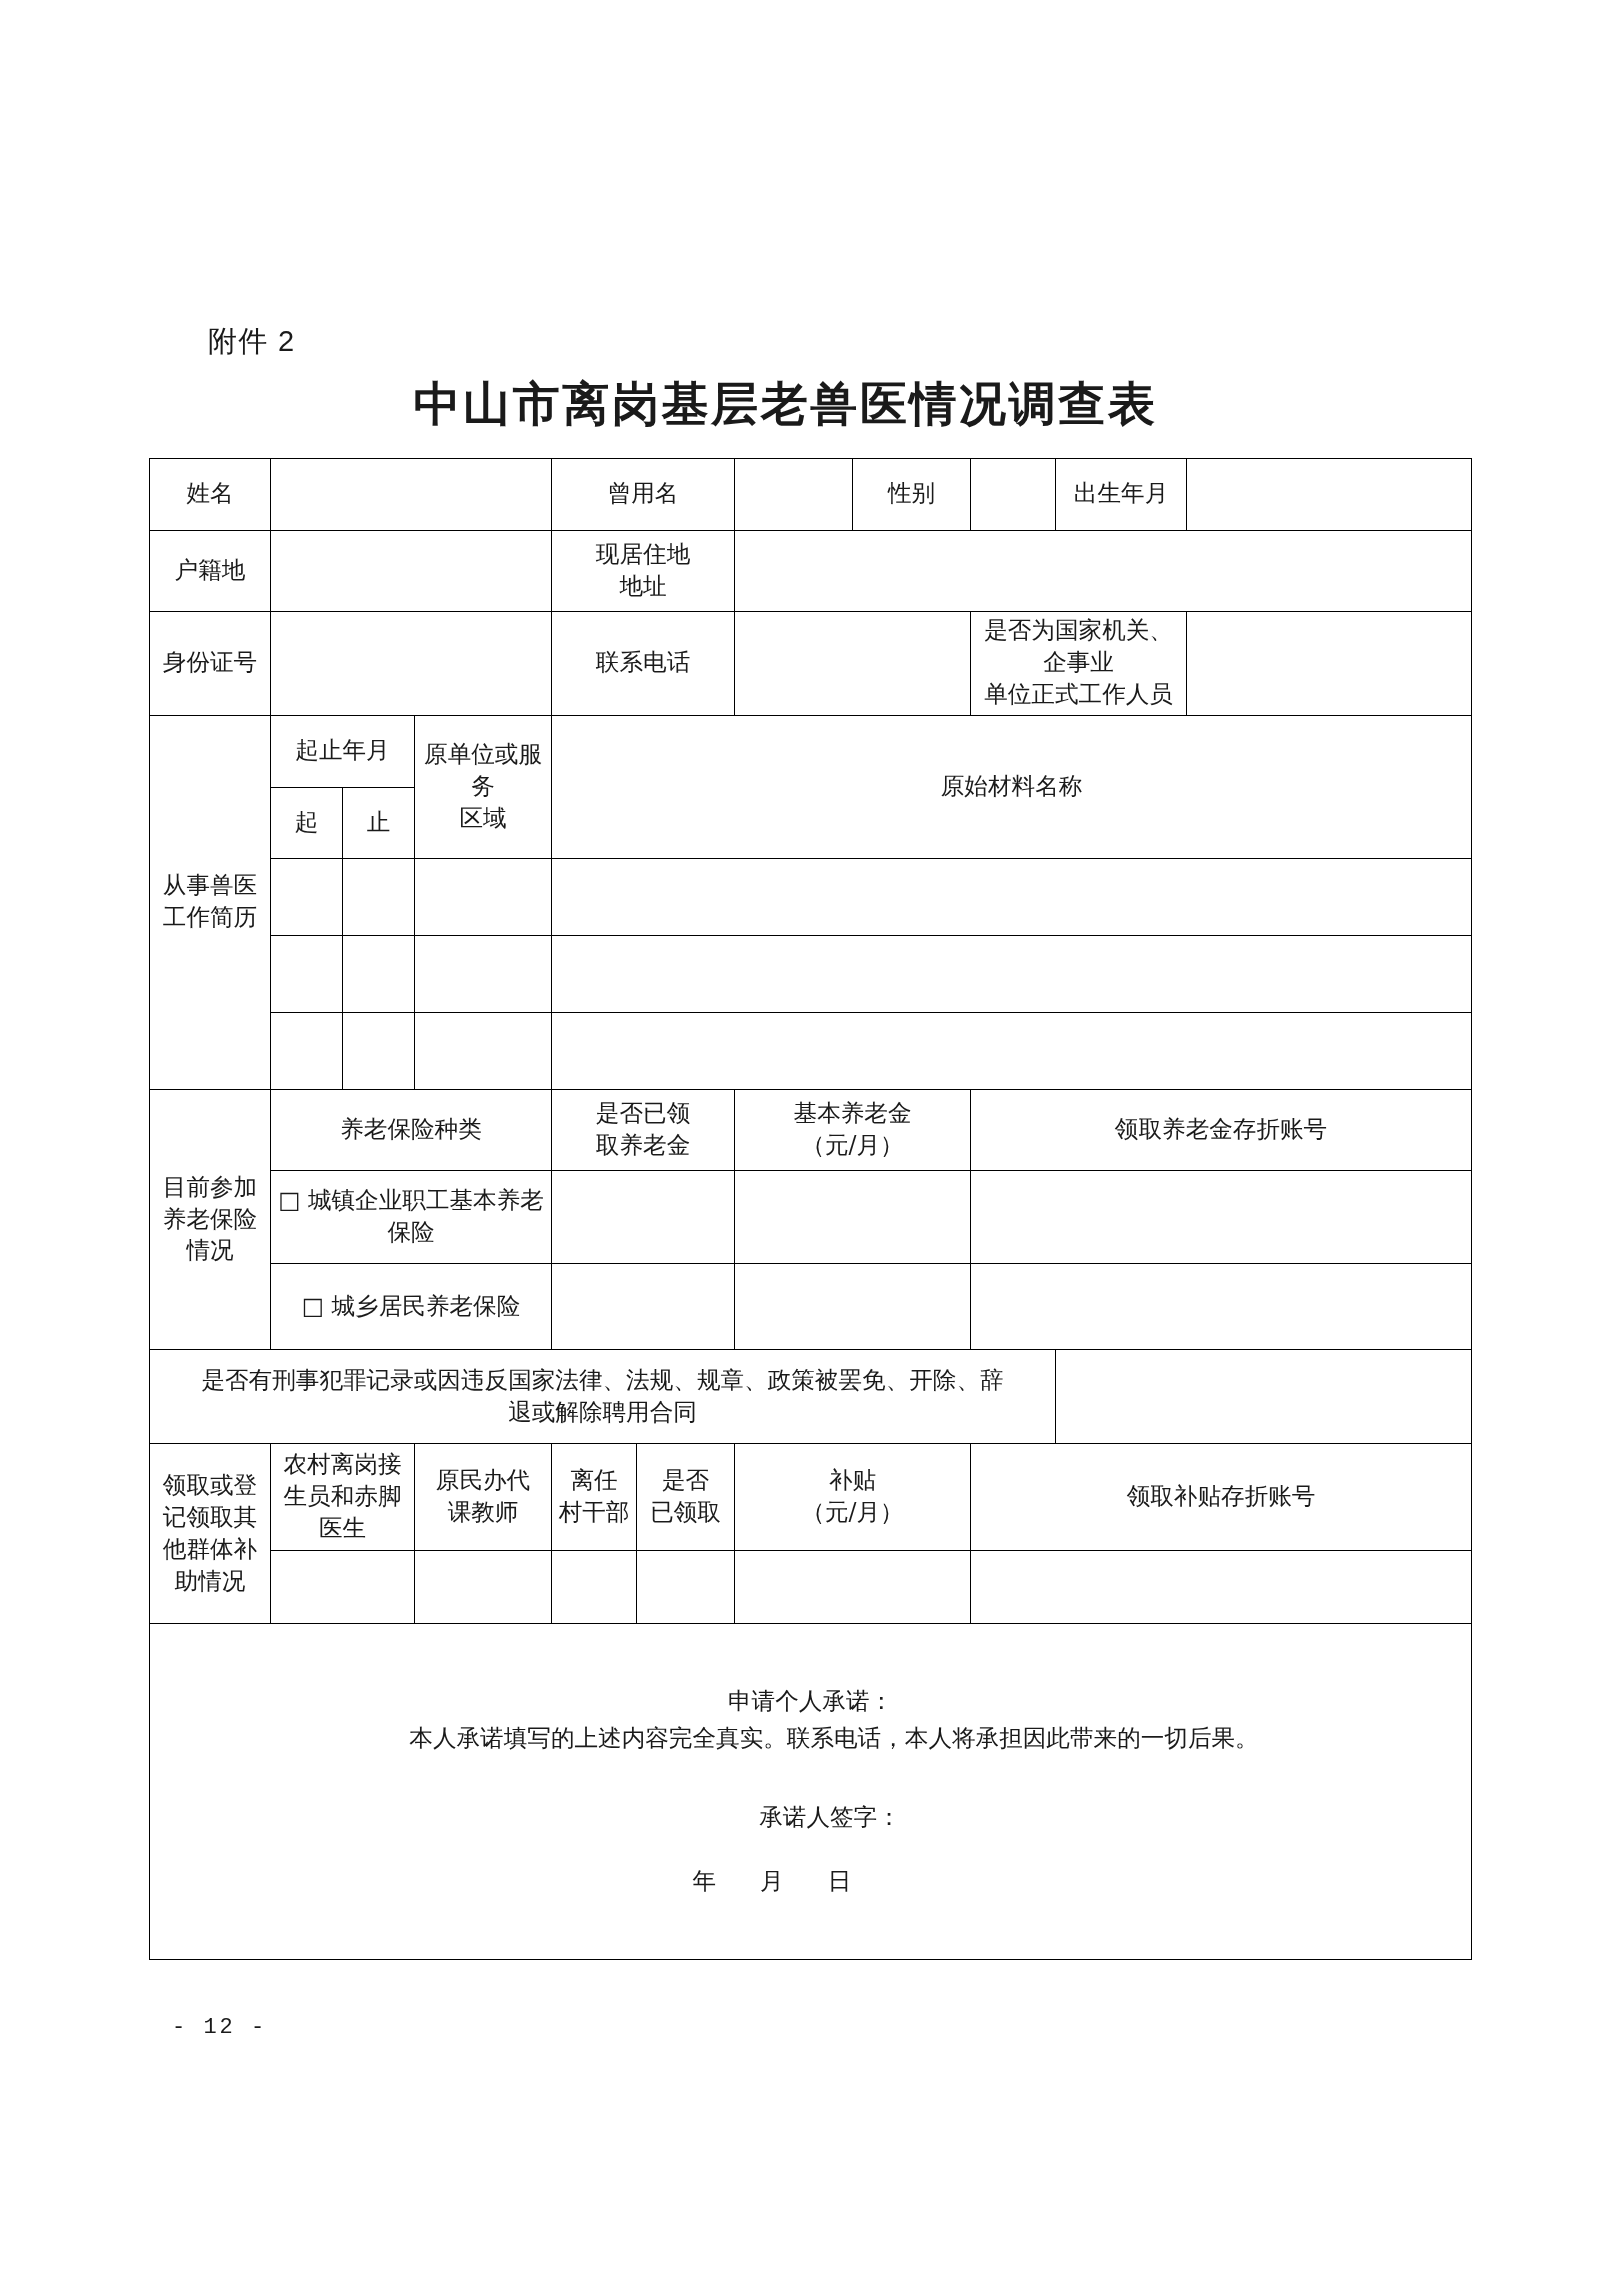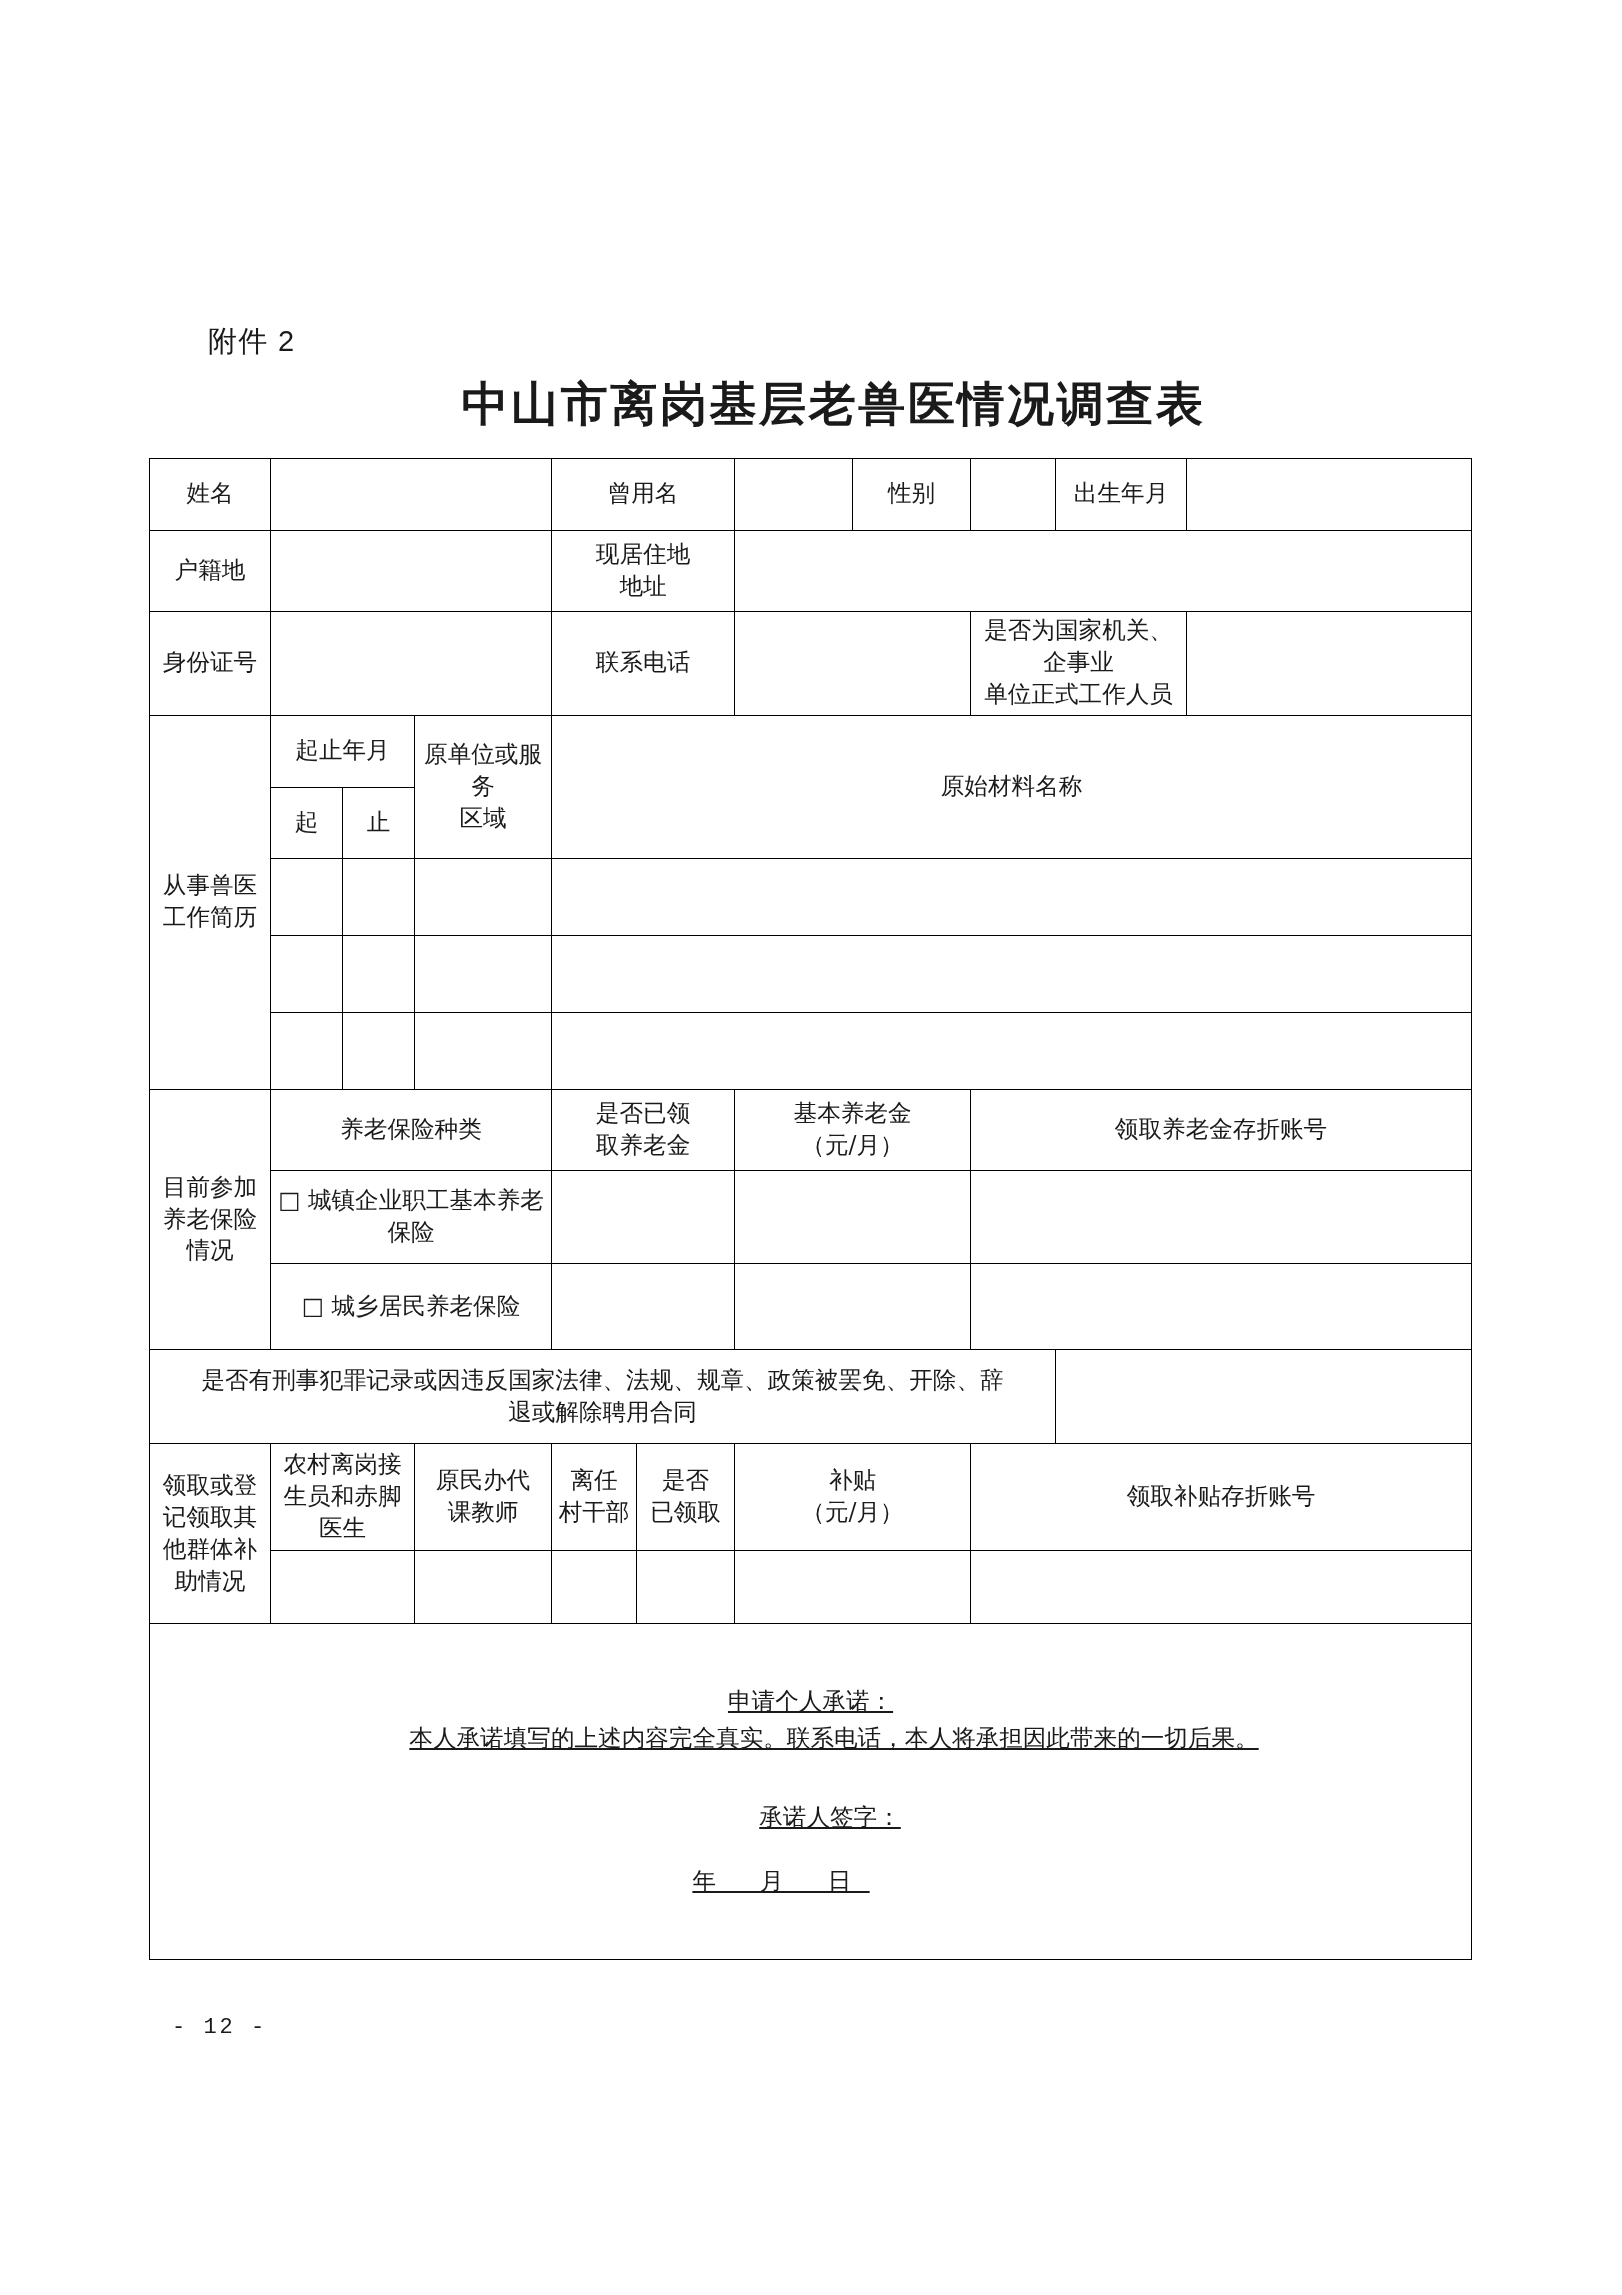--- a/index.html
+++ b/index.html
@@ -33,21 +33,20 @@
   .doc-title {
     position: absolute;
     left: 0;
     top: 373px;
     width: 1571px;
     text-align: center;
     font-size: 47px;
     font-weight: bold;
     letter-spacing: 2.6px;
     font-family: "DejaVu Serif", "Liberation Serif", serif;
-    margin-left: 48px;
   }
   .form-wrap {
     position: absolute;
     left: 149px;
     top: 458px;
     width: 1315px;
   }
   table.form {
     border-collapse: collapse;
     width: 1315px;
@@ -72,21 +71,20 @@
     font-size: 23.6px;
     line-height: 1.35;
   }
   .commit-cell {
     text-align: left;
     vertical-align: top;
     height: 327px;
     padding: 9.2px 10.5px 10.5px 10.5px;
     font-size: 23.6px;
     line-height: 1.6;
-    text-decoration: underline;
   }
   .commit-head { display: block; }
   .commit-body { display: block; text-indent: 47px; margin-top: 5.2px; }
   .sign-line {
     display: block;
     margin-top: 48px;
     text-align: center;
     padding-left: 39px;
   }
   .date-line {

